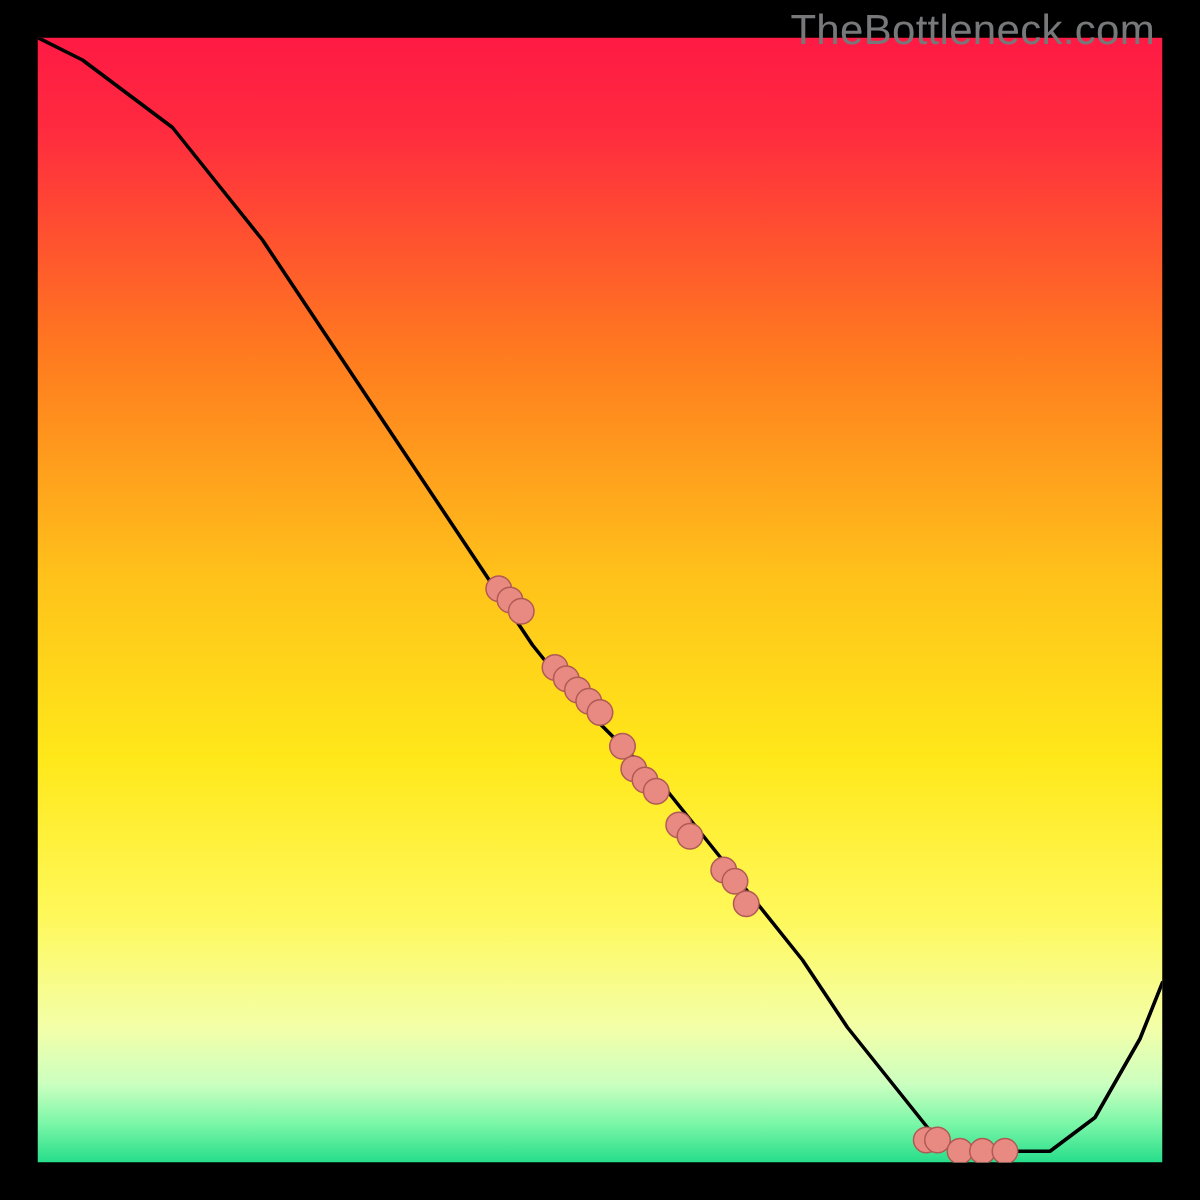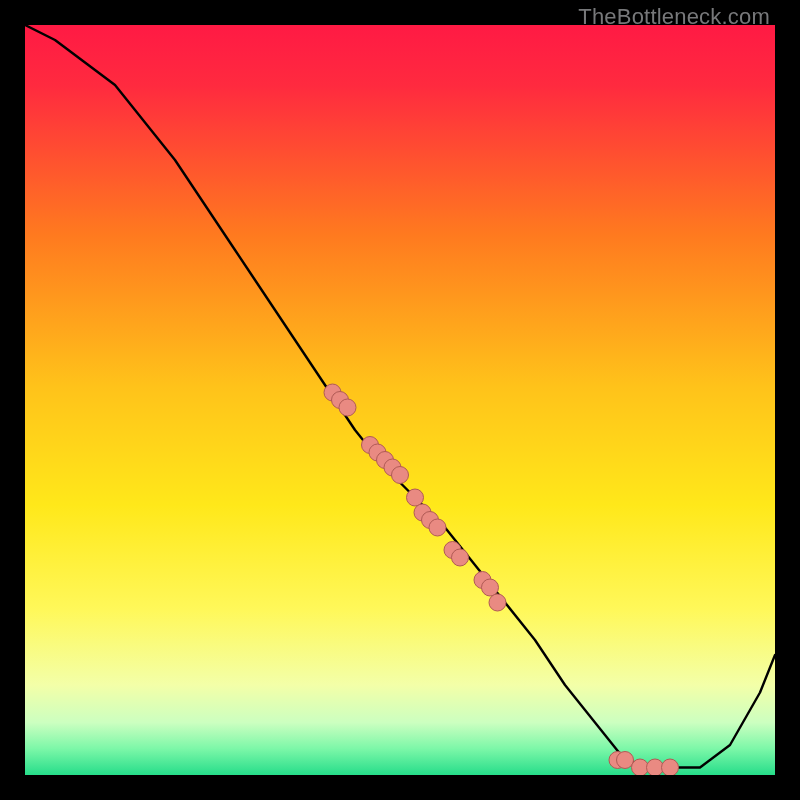--- a/index.html
+++ b/index.html
@@ -23,21 +23,21 @@
     left: 0;
     top: 0;
     width: 750px;
     height: 750px;
   }
   .watermark {
     position: absolute;
     top: 4px;
     right: 30px;
     font-family: Arial, Helvetica, sans-serif;
-    font-size: 22px;
+    font-size: 28px;
     color: #77787a;
     letter-spacing: 0.2px;
   }
 </style>
 </head>
 <body>
 
 <div class="frame">
   <svg class="plot-area" viewBox="0 0 750 750" preserveAspectRatio="none">
     <defs>

